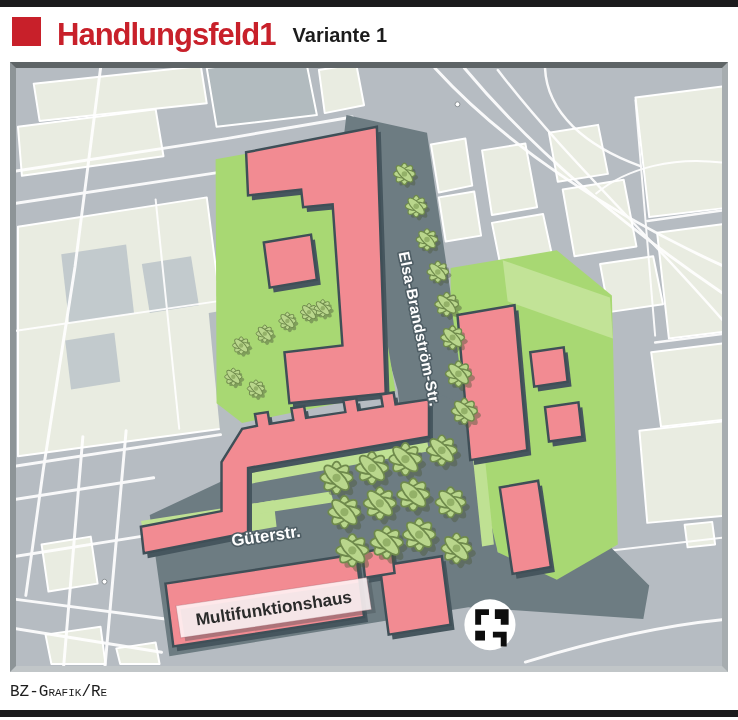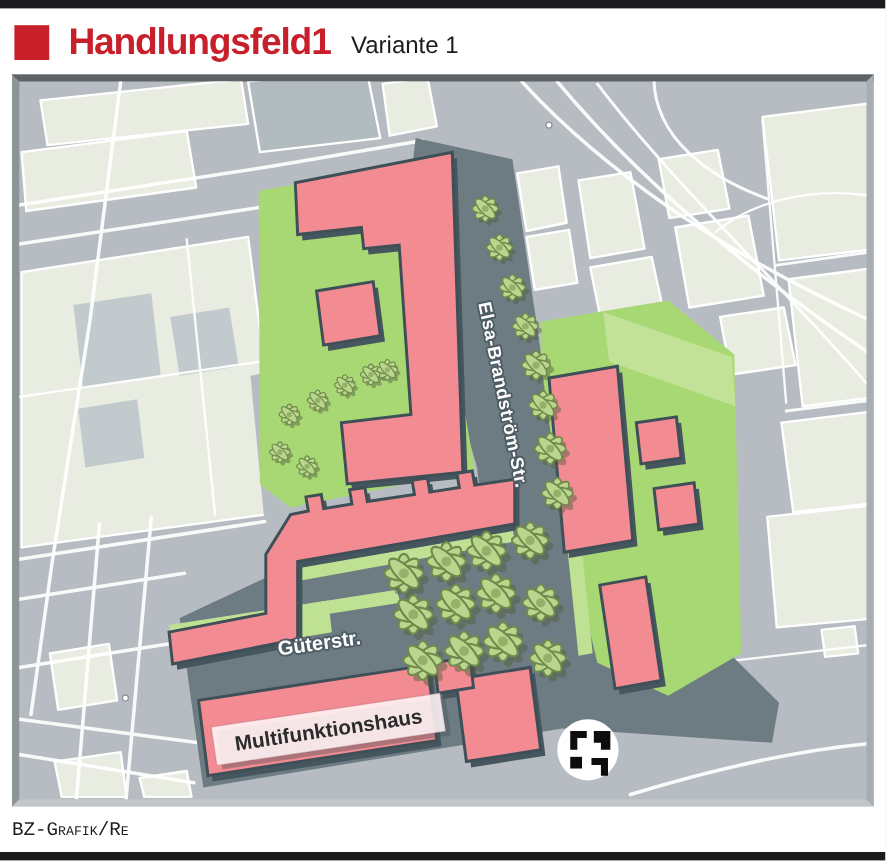--- a/index.html
+++ b/index.html
@@ -1,24 +1,24 @@
 <!DOCTYPE html>
 <html><head>
 <meta charset="utf-8">
 <style>
   html,body{margin:0;padding:0;background:#fff;}
   .page{position:relative;width:738px;height:720px;background:#ffffff;overflow:hidden;
         font-family:"Liberation Sans",sans-serif;}
   .bar{position:absolute;left:0;width:738px;height:7px;background:#1b1b1d;}
   .bar.top{top:0;}
   .bar.bottom{top:710px;}
-  .header{position:absolute;left:12px;top:17px;height:36px;display:flex;align-items:center;}
+  .header{position:absolute;left:12px;top:17px;height:36px;display:flex;align-items:flex-start;}
   .kicker-square{width:29px;height:29px;background:#c8202a;margin-right:16px;}
   .kicker{color:#c8202a;font-size:31px;font-weight:bold;letter-spacing:-1px;}
-  .variant{color:#1c1c1c;font-size:20px;font-weight:normal;margin-left:17px;padding-top:7px;}
+  .variant{color:#1c1c1c;font-size:20px;font-weight:bold;margin-left:17px;padding-top:7px;}
   .map-frame{position:absolute;left:10px;top:62px;width:718px;height:610px;box-sizing:border-box;
              border:6px solid;border-color:#5e6466 #a7adb0 #c1c6c8 #8d9497;background:#b6bcc2;
              box-shadow:inset 0 3px 5px rgba(0,0,0,.35);}
   .map-frame svg{display:block;width:100%;height:100%;}
   .maplabel{font-family:"Liberation Sans",sans-serif;font-weight:bold;fill:#ffffff;
             stroke:#4e5d64;stroke-width:3.2px;paint-order:stroke;stroke-linejoin:round;}
   .boxlabel{font-family:"Liberation Sans",sans-serif;font-weight:bold;fill:#2b2b2b;}
   .footer{position:absolute;left:10px;top:683px;width:718px;display:flex;justify-content:space-between;
           font-family:Liberation Mono, monospace;font-variant:small-caps;font-size:16px;color:#1d1d1d;}
 </style>

